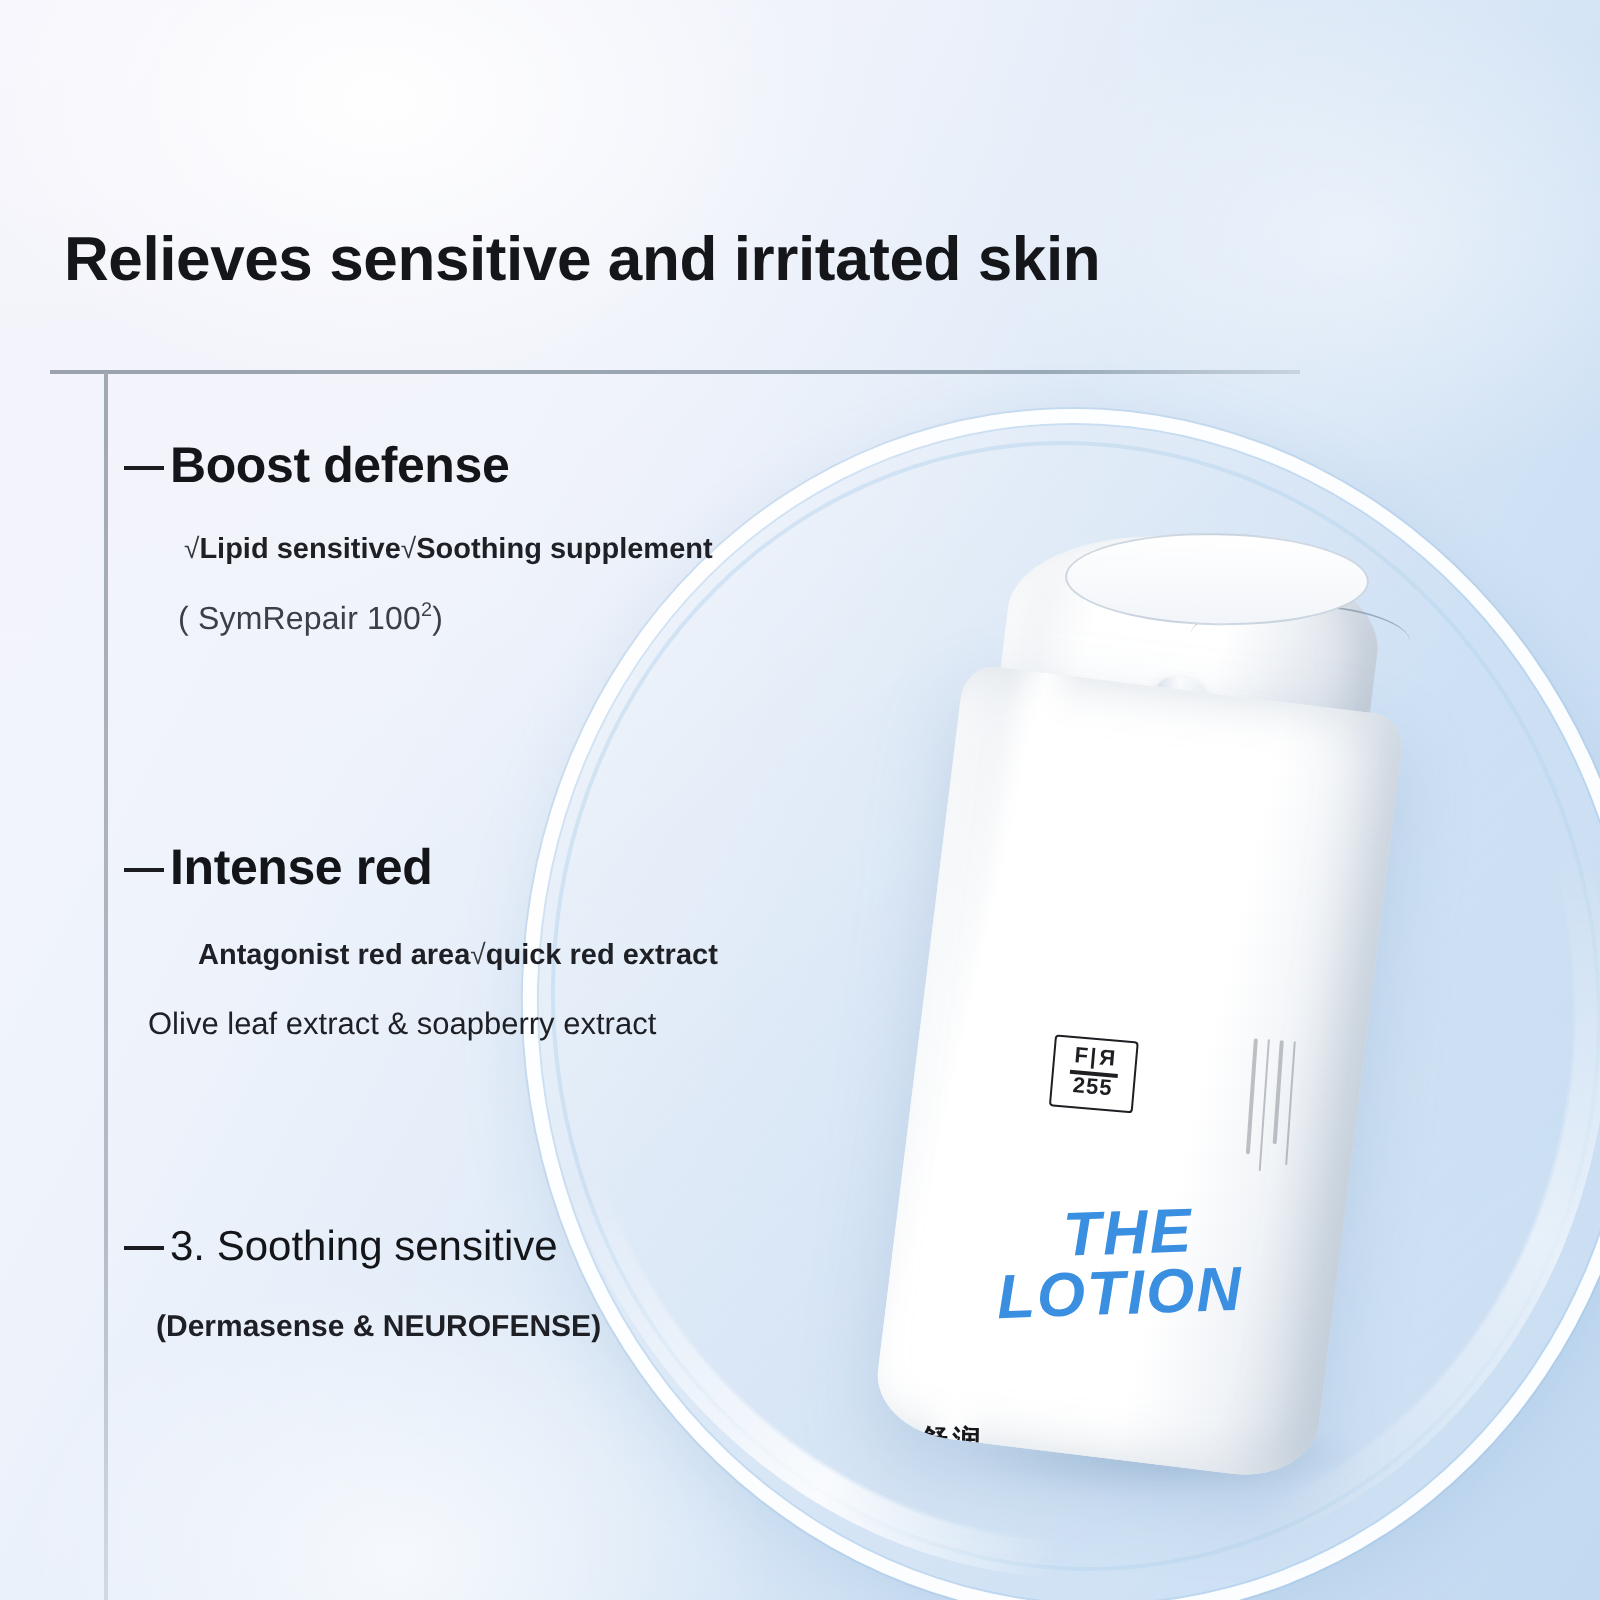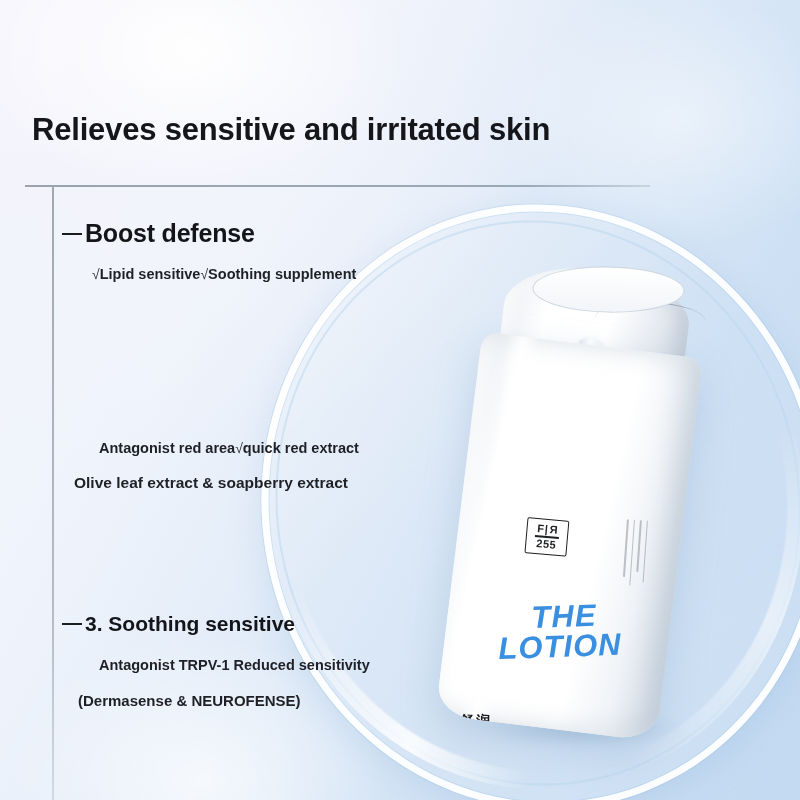--- a/index.html
+++ b/index.html
@@ -60,30 +60,30 @@
     background:linear-gradient(180deg,#a0a8b2,#b4bcc6 70%,rgba(180,188,198,.45));}
 
   
   .block{position:absolute;left:62px;}
   .blk-1{top:219px;}
   .blk-2{top:420px;}
   .blk-3{top:612px;}
   .blk-head{position:relative;display:flex;align-items:center;}
   .dash{display:inline-block;width:20px;height:2px;background:#1b1c20;margin-right:3px;flex:0 0 auto;}
   .blk-title{font-size:25px;font-weight:bold;color:#141519;white-space:nowrap;letter-spacing:-.2px;}
-  .blk-title-sm{font-size:21px;font-weight:bold;color:#141519;white-space:nowrap;}
+  .blk-title-sm{font-size:21px;font-weight:normal;color:#141519;white-space:nowrap;}
   .blk-sub{font-size:14.5px;font-weight:bold;color:#1e2025;white-space:nowrap;}
   .blk-note{font-size:15px;color:#3b3f46;white-space:nowrap;font-weight:normal;}
   .check{font-weight:normal;font-size:14px;color:#33363c;}
   sup{font-size:.62em;vertical-align:super;}
 
   .b1-sub{margin:18px 0 0 30px;}
   .b1-note{margin:17px 0 0 27px;font-size:16px;letter-spacing:.1px;}
   .b2-sub{margin:20px 0 0 37px;}
-  .b2-note{margin:18px 0 0 12px;font-size:15.5px;font-weight:bold;color:#1e2025;}
+  .b2-note{margin:18px 0 0 12px;font-size:15.5px;font-weight:normal;color:#1e2025;}
   .b3-sub{margin:21px 0 0 37px;}
   .b3-note{margin:19px 0 0 16px;font-size:15px;font-weight:bold;color:#1e2025;}
 
   
   #bottle{position:absolute;left:452px;top:268px;width:250px;height:470px;
     transform:rotate(7deg);transform-origin:50% 40%;}
   .cap{
     position:absolute;left:34px;top:0;width:186px;height:92px;
     border-radius:50% 50% 12px 12px / 46px 46px 10px 10px;
     background:linear-gradient(100deg,#e9ecf1 0%,#ffffff 26%,#ffffff 58%,#e2e7ee 85%,#ccd5df 100%);
@@ -209,29 +209,33 @@
   <div class="headline">Relieves sensitive and irritated skin</div>
   <div class="rule-h"></div>
   <div class="rule-v"></div>
 
   <div class="block blk-1">
     <div class="blk-head">
       <span class="dash"></span>
       <span class="blk-title">Boost defense</span>
     </div>
     <div class="blk-sub b1-sub"><span class="check">√</span><span>Lipid sensitive</span><span class="check">√</span><span>Soothing supplement</span></div>
+    <div class="blk-note b1-note"><span>( SymRepair 100</span><sup>2</sup><span>)</span></div>
   </div>
 
   <div class="block blk-2">
+    <div class="blk-head">
+      <span class="dash"></span>
+      <span class="blk-title">Intense red</span>
+    </div>
     <div class="blk-sub b2-sub"><span>Antagonist red area</span><span class="check">√</span><span>quick red extract</span></div>
     <div class="blk-sub b2-note">Olive leaf extract &amp; soapberry extract</div>
   </div>
 
   <div class="block blk-3">
     <div class="blk-head">
       <span class="dash"></span>
       <span class="blk-title-sm">3. Soothing sensitive</span>
     </div>
-    <div class="blk-sub b3-sub">Antagonist TRPV-1 Reduced sensitivity</div>
     <div class="blk-sub b3-note">(Dermasense &amp; NEUROFENSE)</div>
   </div>
 
 </div>
 
 </body></html>

